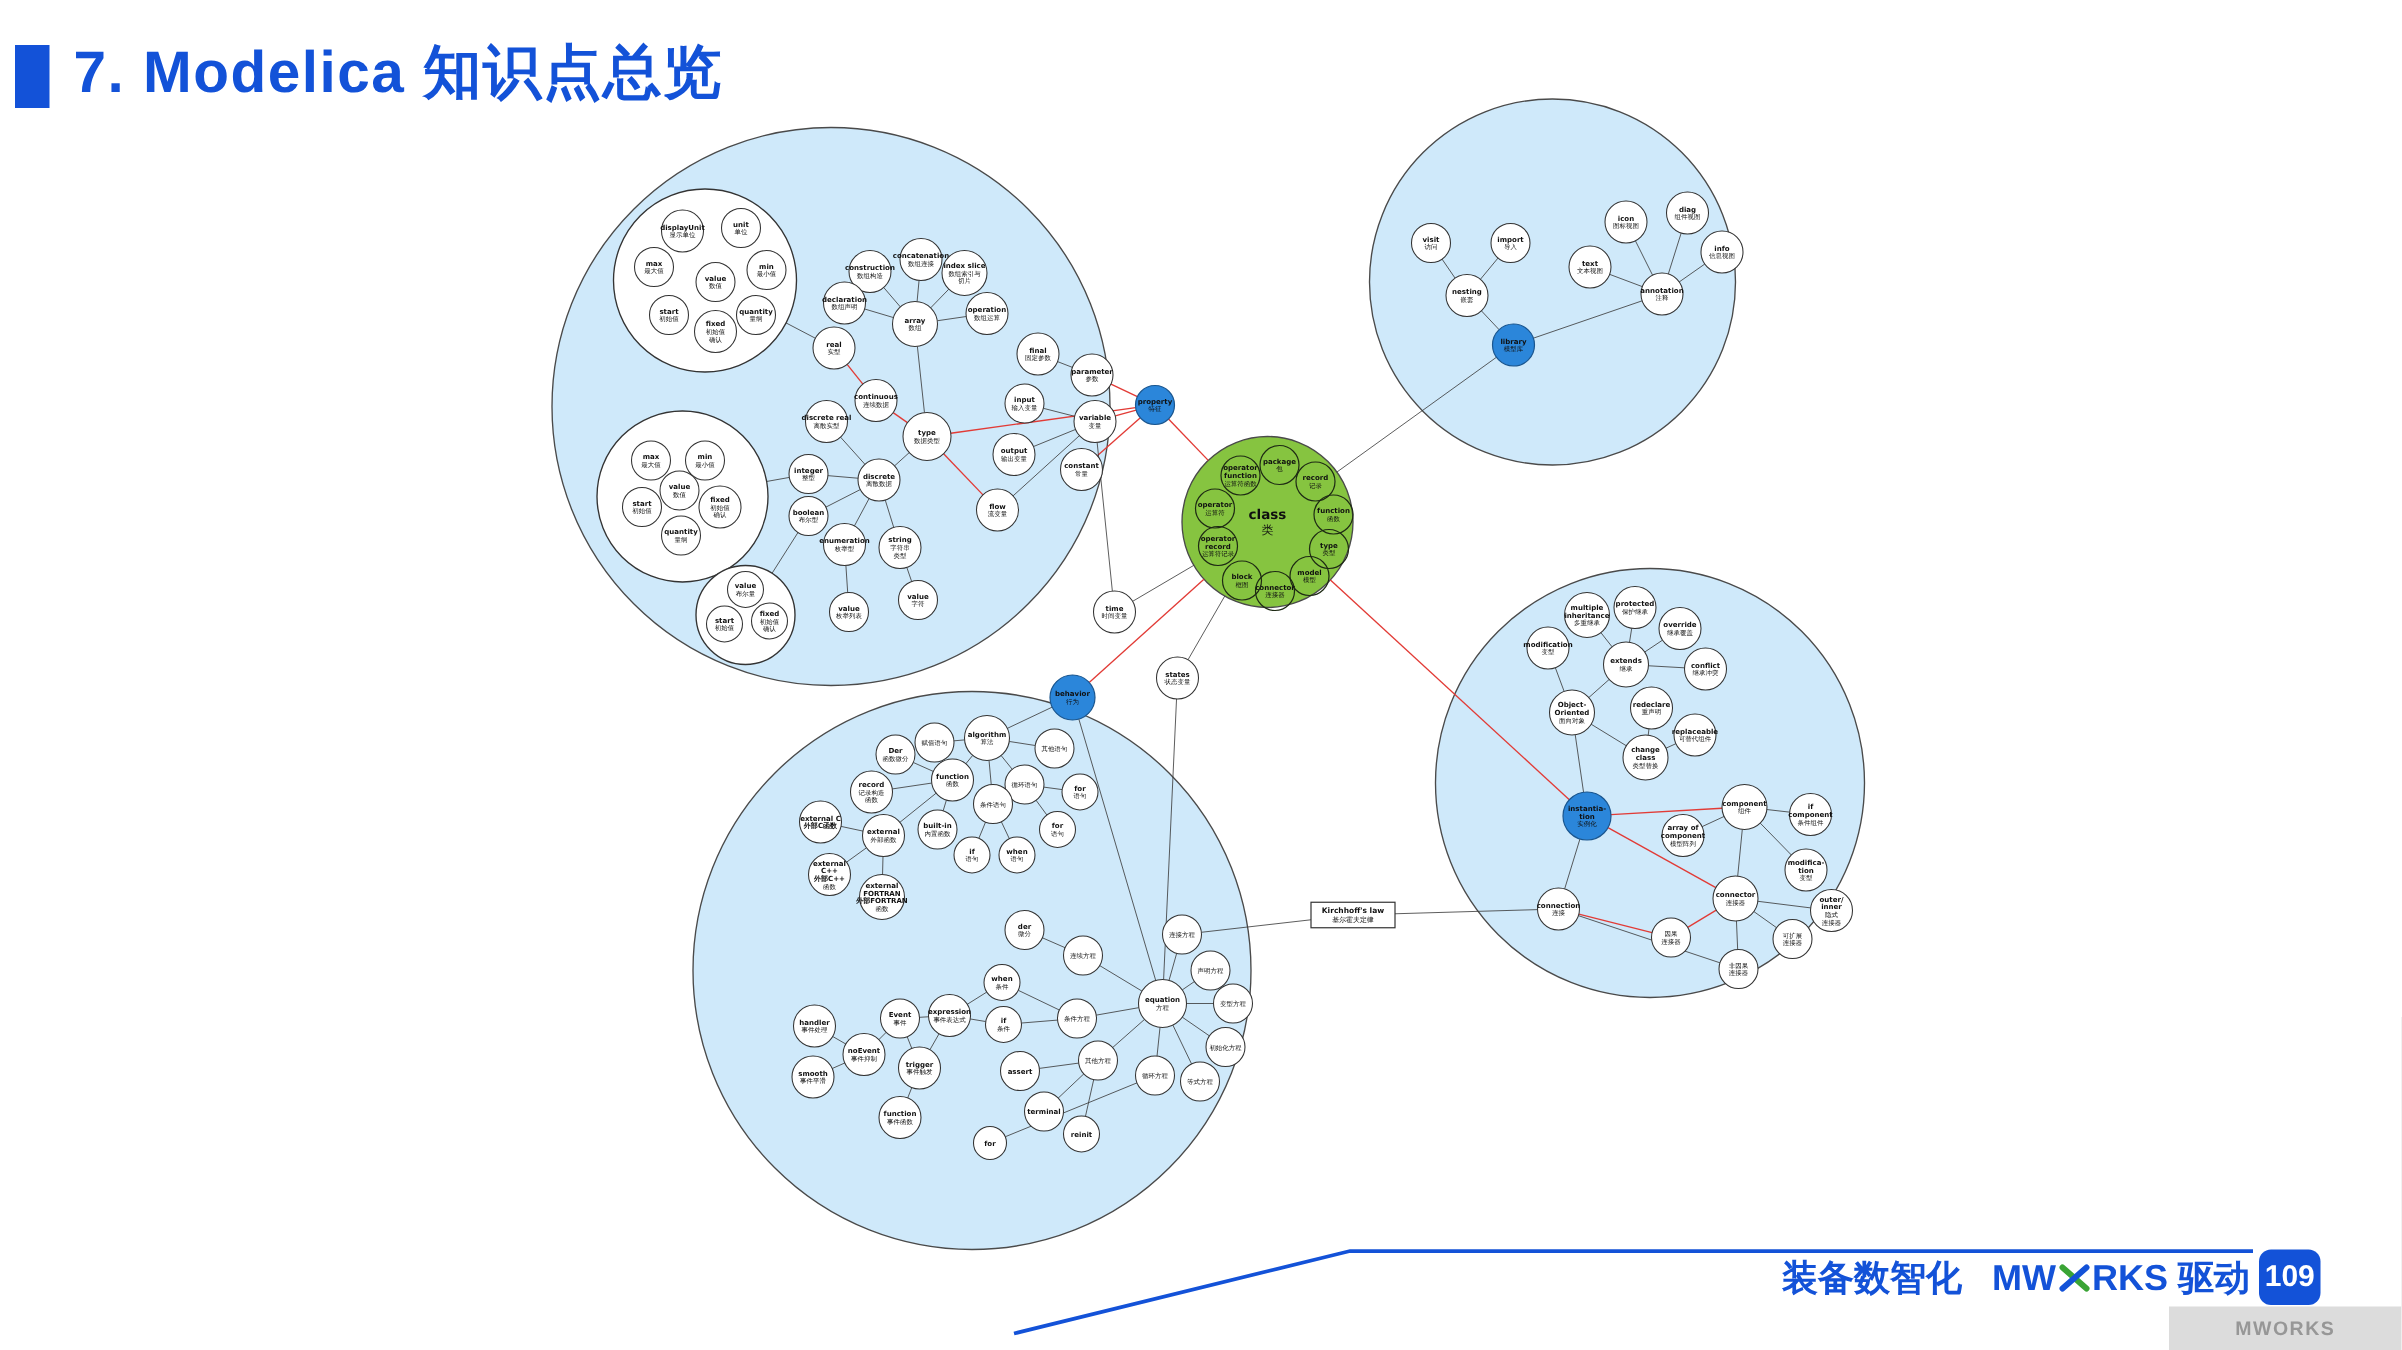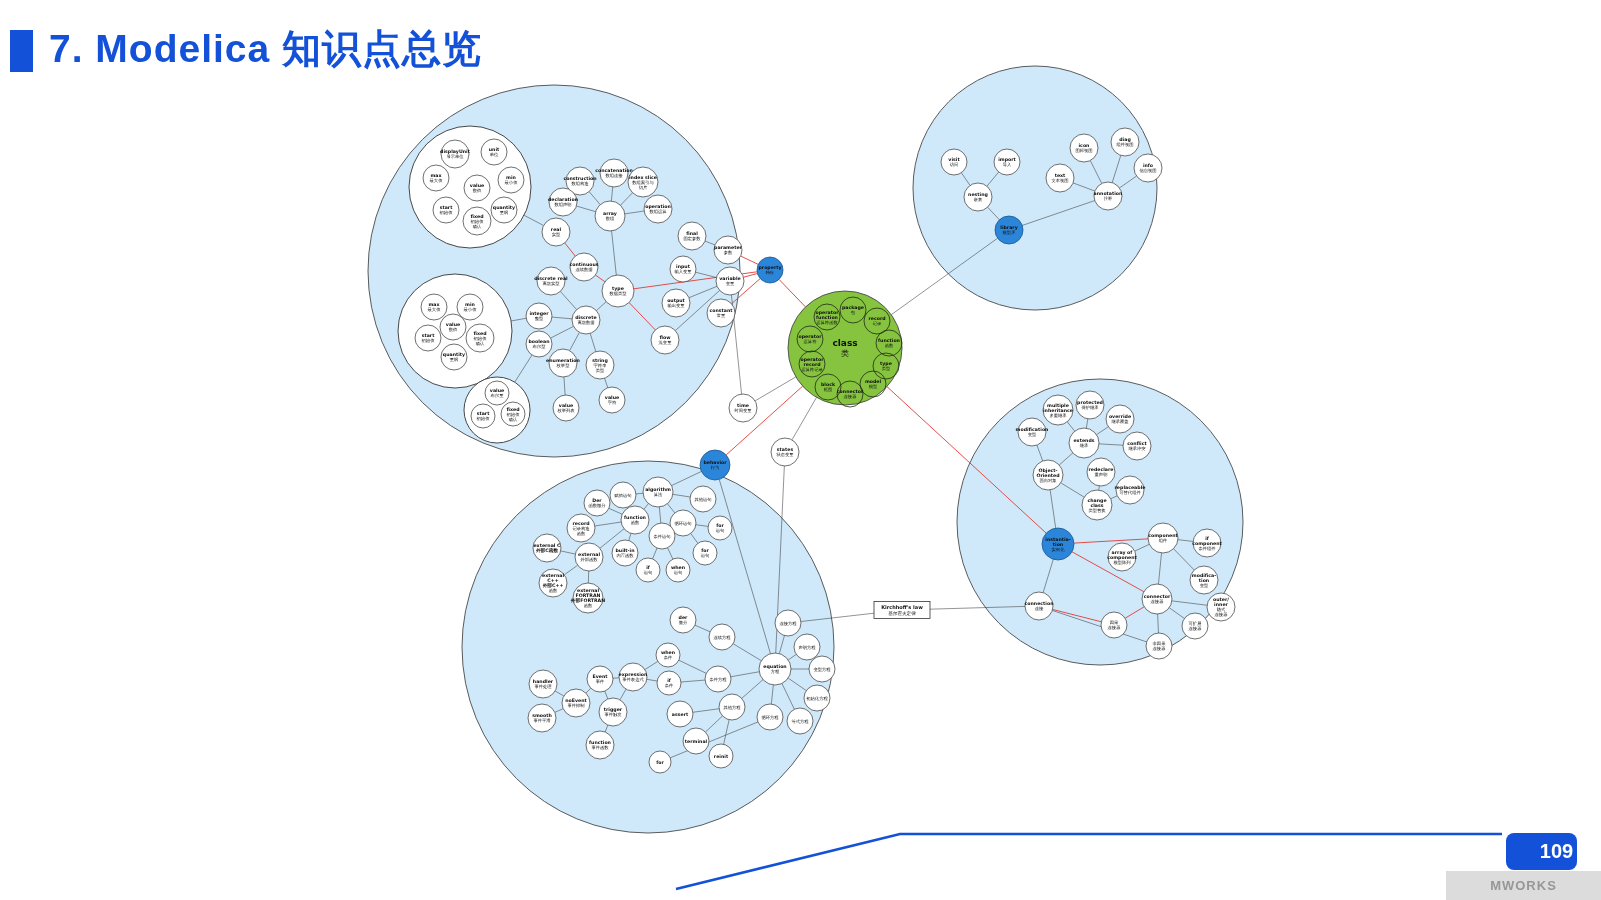--- a/index.html
+++ b/index.html
@@ -20,21 +20,21 @@
   .hubtext tspan.en{font-size:9px;font-weight:bold;}
   .hubtext tspan.zh{font-size:8px;}
   .boxtext tspan.en{font-size:5px;font-weight:bold;}
   .boxtext tspan.zh{font-size:4.6px;}
   .footer-text{position:absolute;top:836px;left:1140px;width:360px;z-index:3;
     text-align:right;color:#1352d8;font-size:24px;font-weight:bold;white-space:nowrap;}
   .footer-text .brand{letter-spacing:0px;}
   .footer-text .xicon{display:inline-block;vertical-align:-3px;margin:0 1px;}
   .page-badge{position:absolute;top:833px;left:1506px;width:41px;height:37px;z-index:3;
     background:#1352d8;border-radius:8px;color:#fff;font-size:20px;font-weight:bold;
-    display:flex;align-items:center;justify-content:center;padding-left:30px;}
+    display:flex;align-items:center;justify-content:center;}
   .watermark{position:absolute;top:871px;left:1446px;width:155px;height:29px;z-index:3;
     background:#dcdcdc;color:#979797;font-size:13px;font-weight:bold;
     display:flex;align-items:center;justify-content:center;letter-spacing:1px;}
 </style>
 </head>
 <body>
 
 <div class="slide">
 
   <div class="hdr">
@@ -414,17 +414,27 @@
       <circle cx="680" cy="714" r="13" class="n-white"></circle>
       <text x="680" y="715.7" text-anchor="middle" class="nodetext"><tspan x="680" dy="0" class="en">assert</tspan></text>
       <circle cx="696" cy="741" r="13" class="n-white"></circle>
       <text x="696" y="742.7" text-anchor="middle" class="nodetext"><tspan x="696" dy="0" class="en">terminal</tspan></text>
       <circle cx="721" cy="756" r="12" class="n-white"></circle>
       <text x="721" y="757.7" text-anchor="middle" class="nodetext"><tspan x="721" dy="0" class="en">reinit</tspan></text>
       <circle cx="660" cy="762" r="11" class="n-white"></circle>
       <text x="660" y="763.7" text-anchor="middle" class="nodetext"><tspan x="660" dy="0" class="en">for</tspan></text>
     </svg>
 
+  <div class="footer-text">
+    <span>装备数智化</span>
+    <span class="brand">
+      &nbsp;&nbsp;<span>MW</span><svg class="xicon" width="22" height="22" viewBox="0 0 22 22">
+        <path d="M3,4 L19,18" stroke="#3aa435" stroke-width="4" fill="none" stroke-linecap="round"></path>
+        <path d="M19,4 L3,18" stroke="#1352d8" stroke-width="4" fill="none" stroke-linecap="round"></path>
+      </svg><span>RKS</span>
+    </span>
+    <span>驱动</span>
+  </div>
 
   <div class="page-badge">109</div>
   <div class="watermark">MWORKS</div>
 
 </div>
 
 </body></html>

